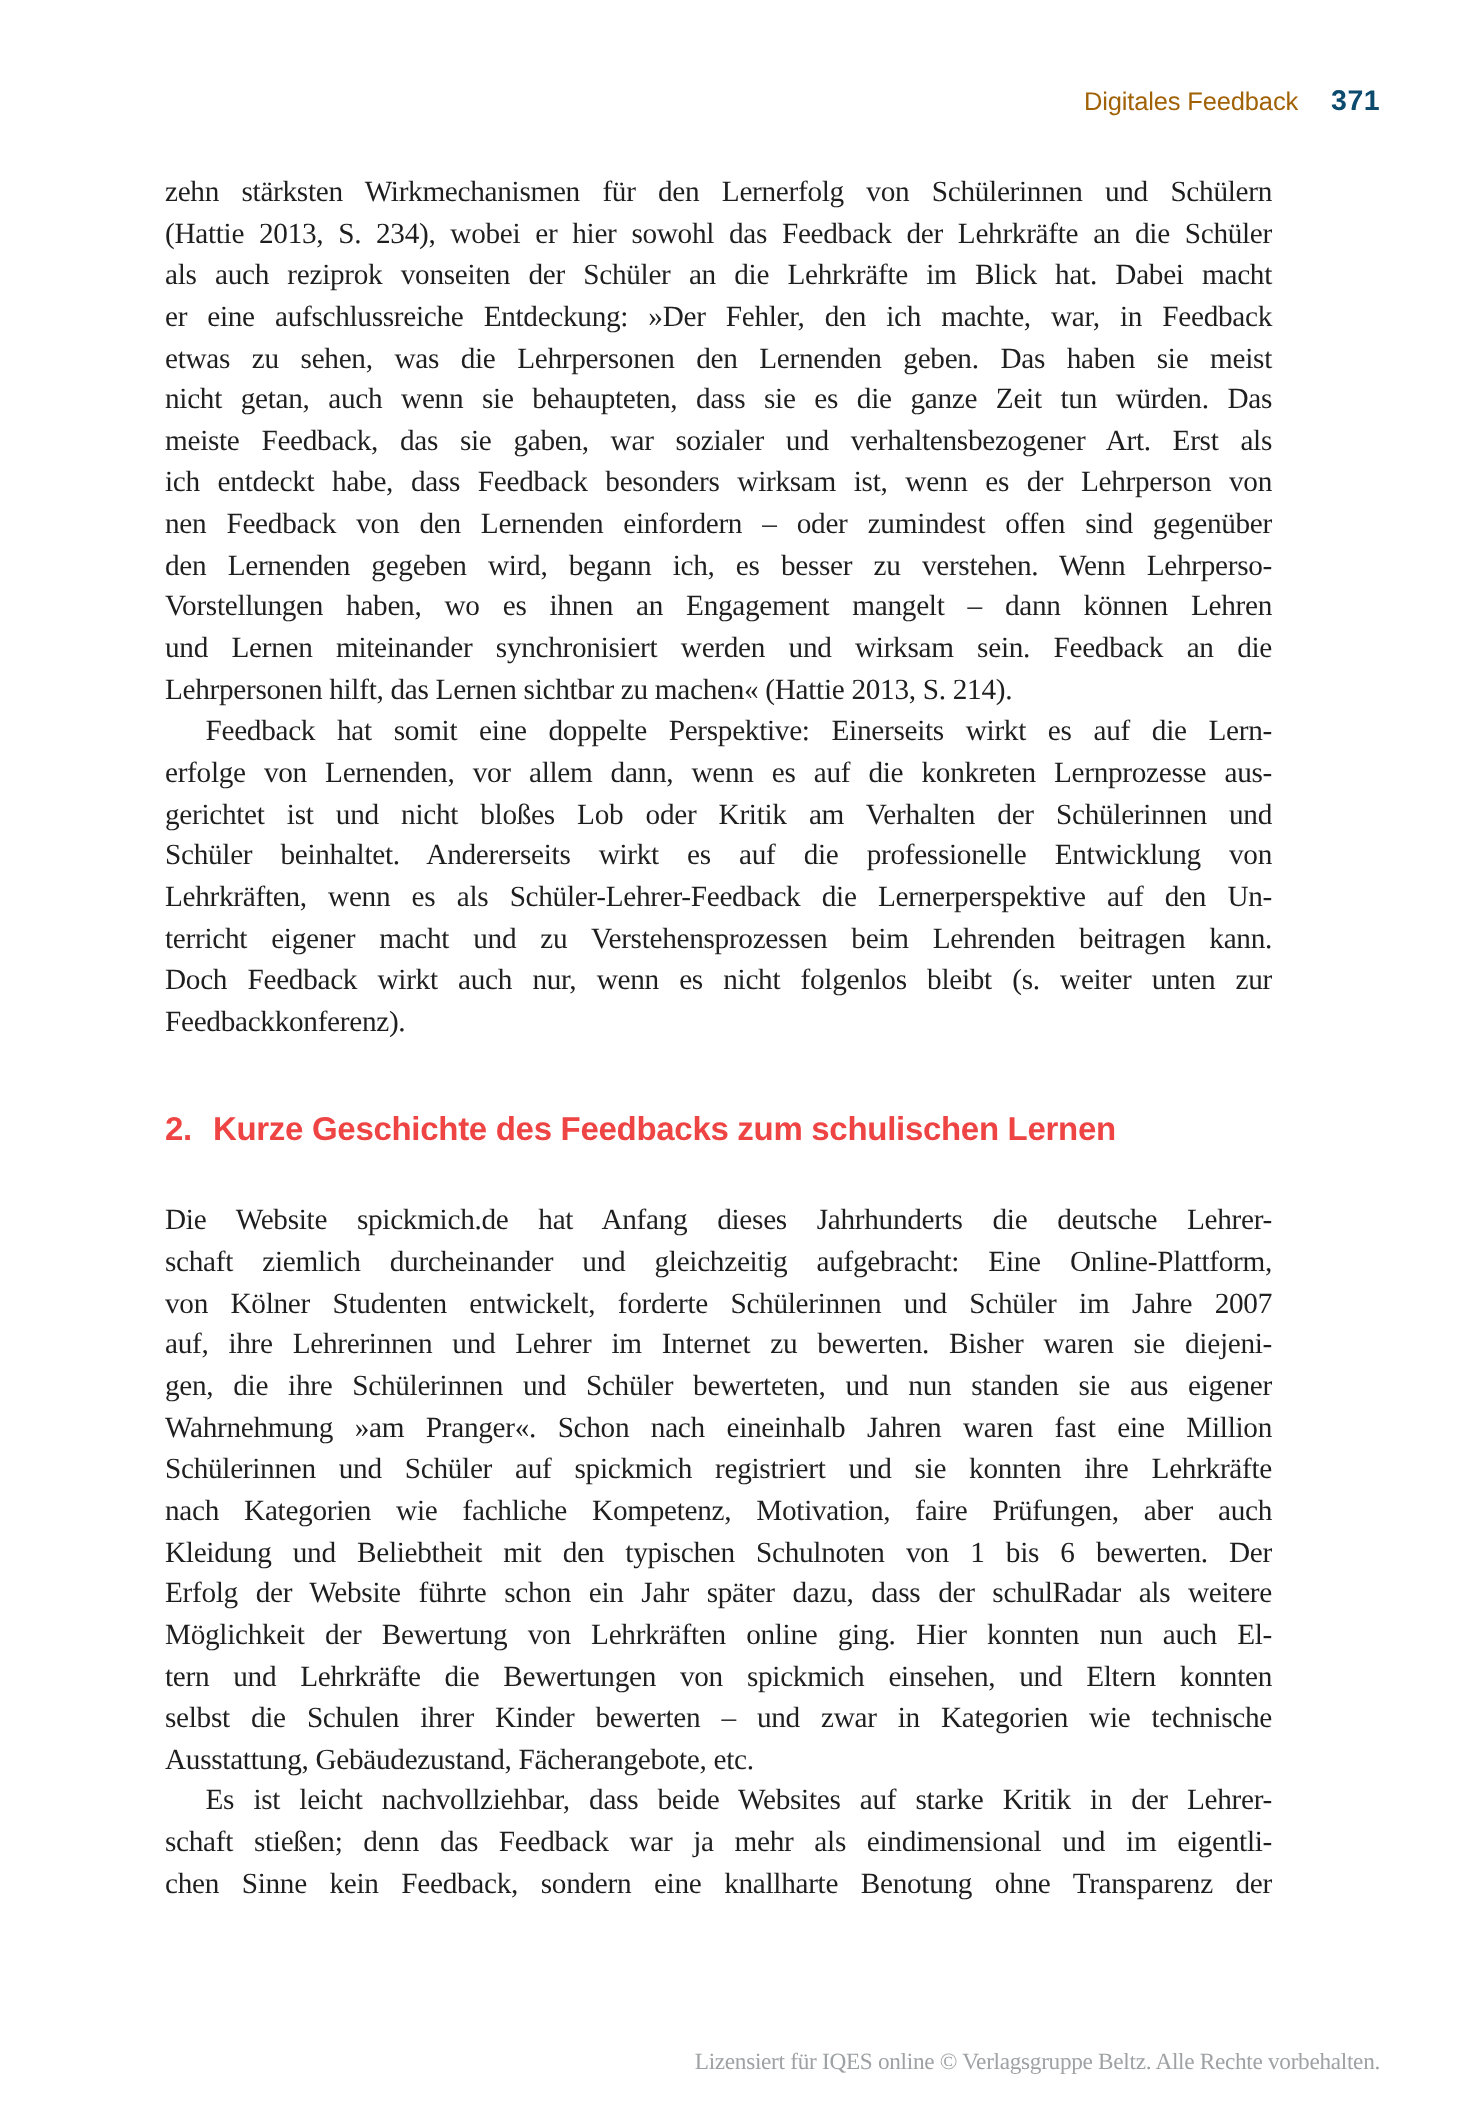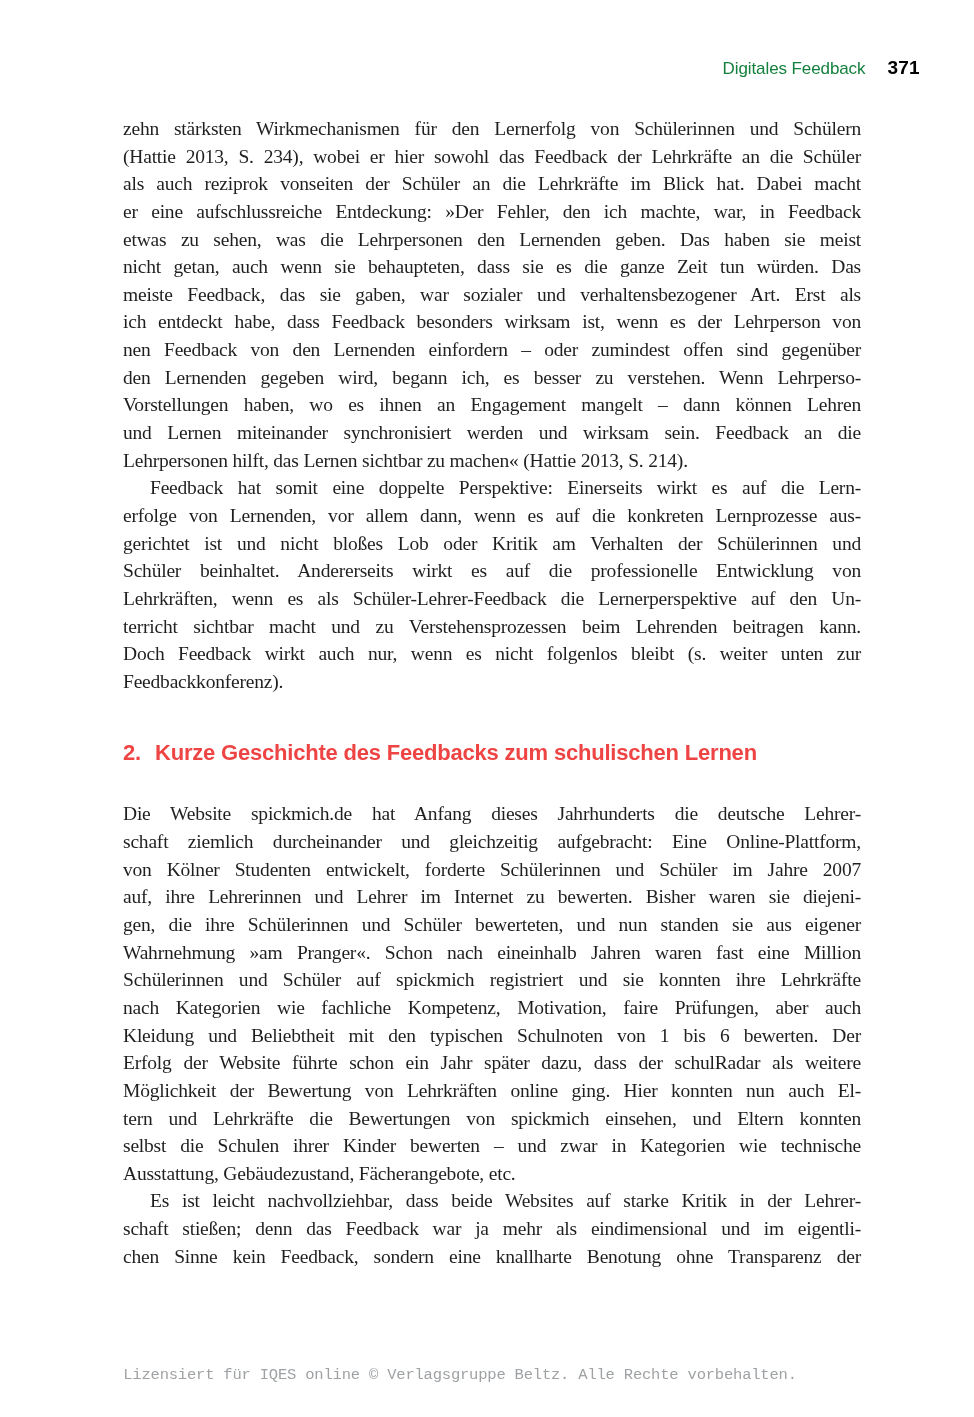--- a/index.html
+++ b/index.html
@@ -21,36 +21,36 @@
     top: 57px;
     left: 119px;
     right: 54px;
     display: flex;
     justify-content: flex-end;
     align-items: baseline;
     gap: 22px;
     font-family: "Liberation Sans", sans-serif;
   }
   .running-head .section-title {
-    color: #15803d;
+    color: #a16207;
     font-size: 17px;
     letter-spacing: -0.1px;
   }
   .running-head .page-number {
-    color: #000000;
+    color: #0c4a6e;
     font-size: 19px;
     font-weight: bold;
     letter-spacing: 0.3px;
   }
 
   
   .body-text {
     position: absolute;
     top: 115px;
-    left: 123px;
+    left: 110px;
     width: 738px;
     color: #1f1f1f;
     font-family: "Liberation Serif", "DejaVu Serif", serif;
     font-size: 19.5px;
     line-height: 27.65px;
     letter-spacing: -0.2px;
   }
   .para { margin: 0; }
   .para .line {
     text-align: justify;
@@ -82,22 +82,22 @@
     display: inline-block;
     margin-right: 14px;
   }
 
   
   .footer {
     position: absolute;
     top: 1366px;
     left: 0;
     right: 54px;
-    text-align: center;
-    font-family: Liberation Mono, monospace;
+    text-align: right;
+    font-family: Liberation Serif, serif;
     font-size: 15.5px;
     color: #9fa2a4;
     letter-spacing: -0.2px;
   }
 </style>
 </head>
 <body>
 
 <div class="page">
 
@@ -123,21 +123,21 @@
         <div class="line">und Lernen miteinander synchronisiert werden und wirksam sein. Feedback an die</div>
         <div class="line last">Lehrpersonen hilft, das Lernen sichtbar zu machen« (Hattie 2013, S. 214).</div>
       </div>
 
     <div class="para">
         <div class="line indent">Feedback hat somit eine doppelte Perspektive: Einerseits wirkt es auf die Lern-</div>
         <div class="line">erfolge von Lernenden, vor allem dann, wenn es auf die konkreten Lernprozesse aus-</div>
         <div class="line">gerichtet ist und nicht bloßes Lob oder Kritik am Verhalten der Schülerinnen und</div>
         <div class="line">Schüler beinhaltet. Andererseits wirkt es auf die professionelle Entwicklung von</div>
         <div class="line">Lehrkräften, wenn es als Schüler-Lehrer-Feedback die Lernerperspektive auf den Un-</div>
-        <div class="line">terricht sichtbar macht und zu Verstehensprozessen beim Lehrenden beitragen kann.</div>
+        <div class="line">terricht eigener macht und zu Verstehensprozessen beim Lehrenden beitragen kann.</div>
         <div class="line">Doch Feedback wirkt auch nur, wenn es nicht folgenlos bleibt (s. weiter unten zur</div>
         <div class="line last">Feedbackkonferenz).</div>
       </div>
 
     <div class="section-heading">
       <span class="heading-number">2.</span><span>Kurze Geschichte des Feedbacks zum schulischen Lernen</span>
     </div>
 
     <div class="para">
         <div class="line">Die Website spickmich.de hat Anfang dieses Jahrhunderts die deutsche Lehrer-</div>

